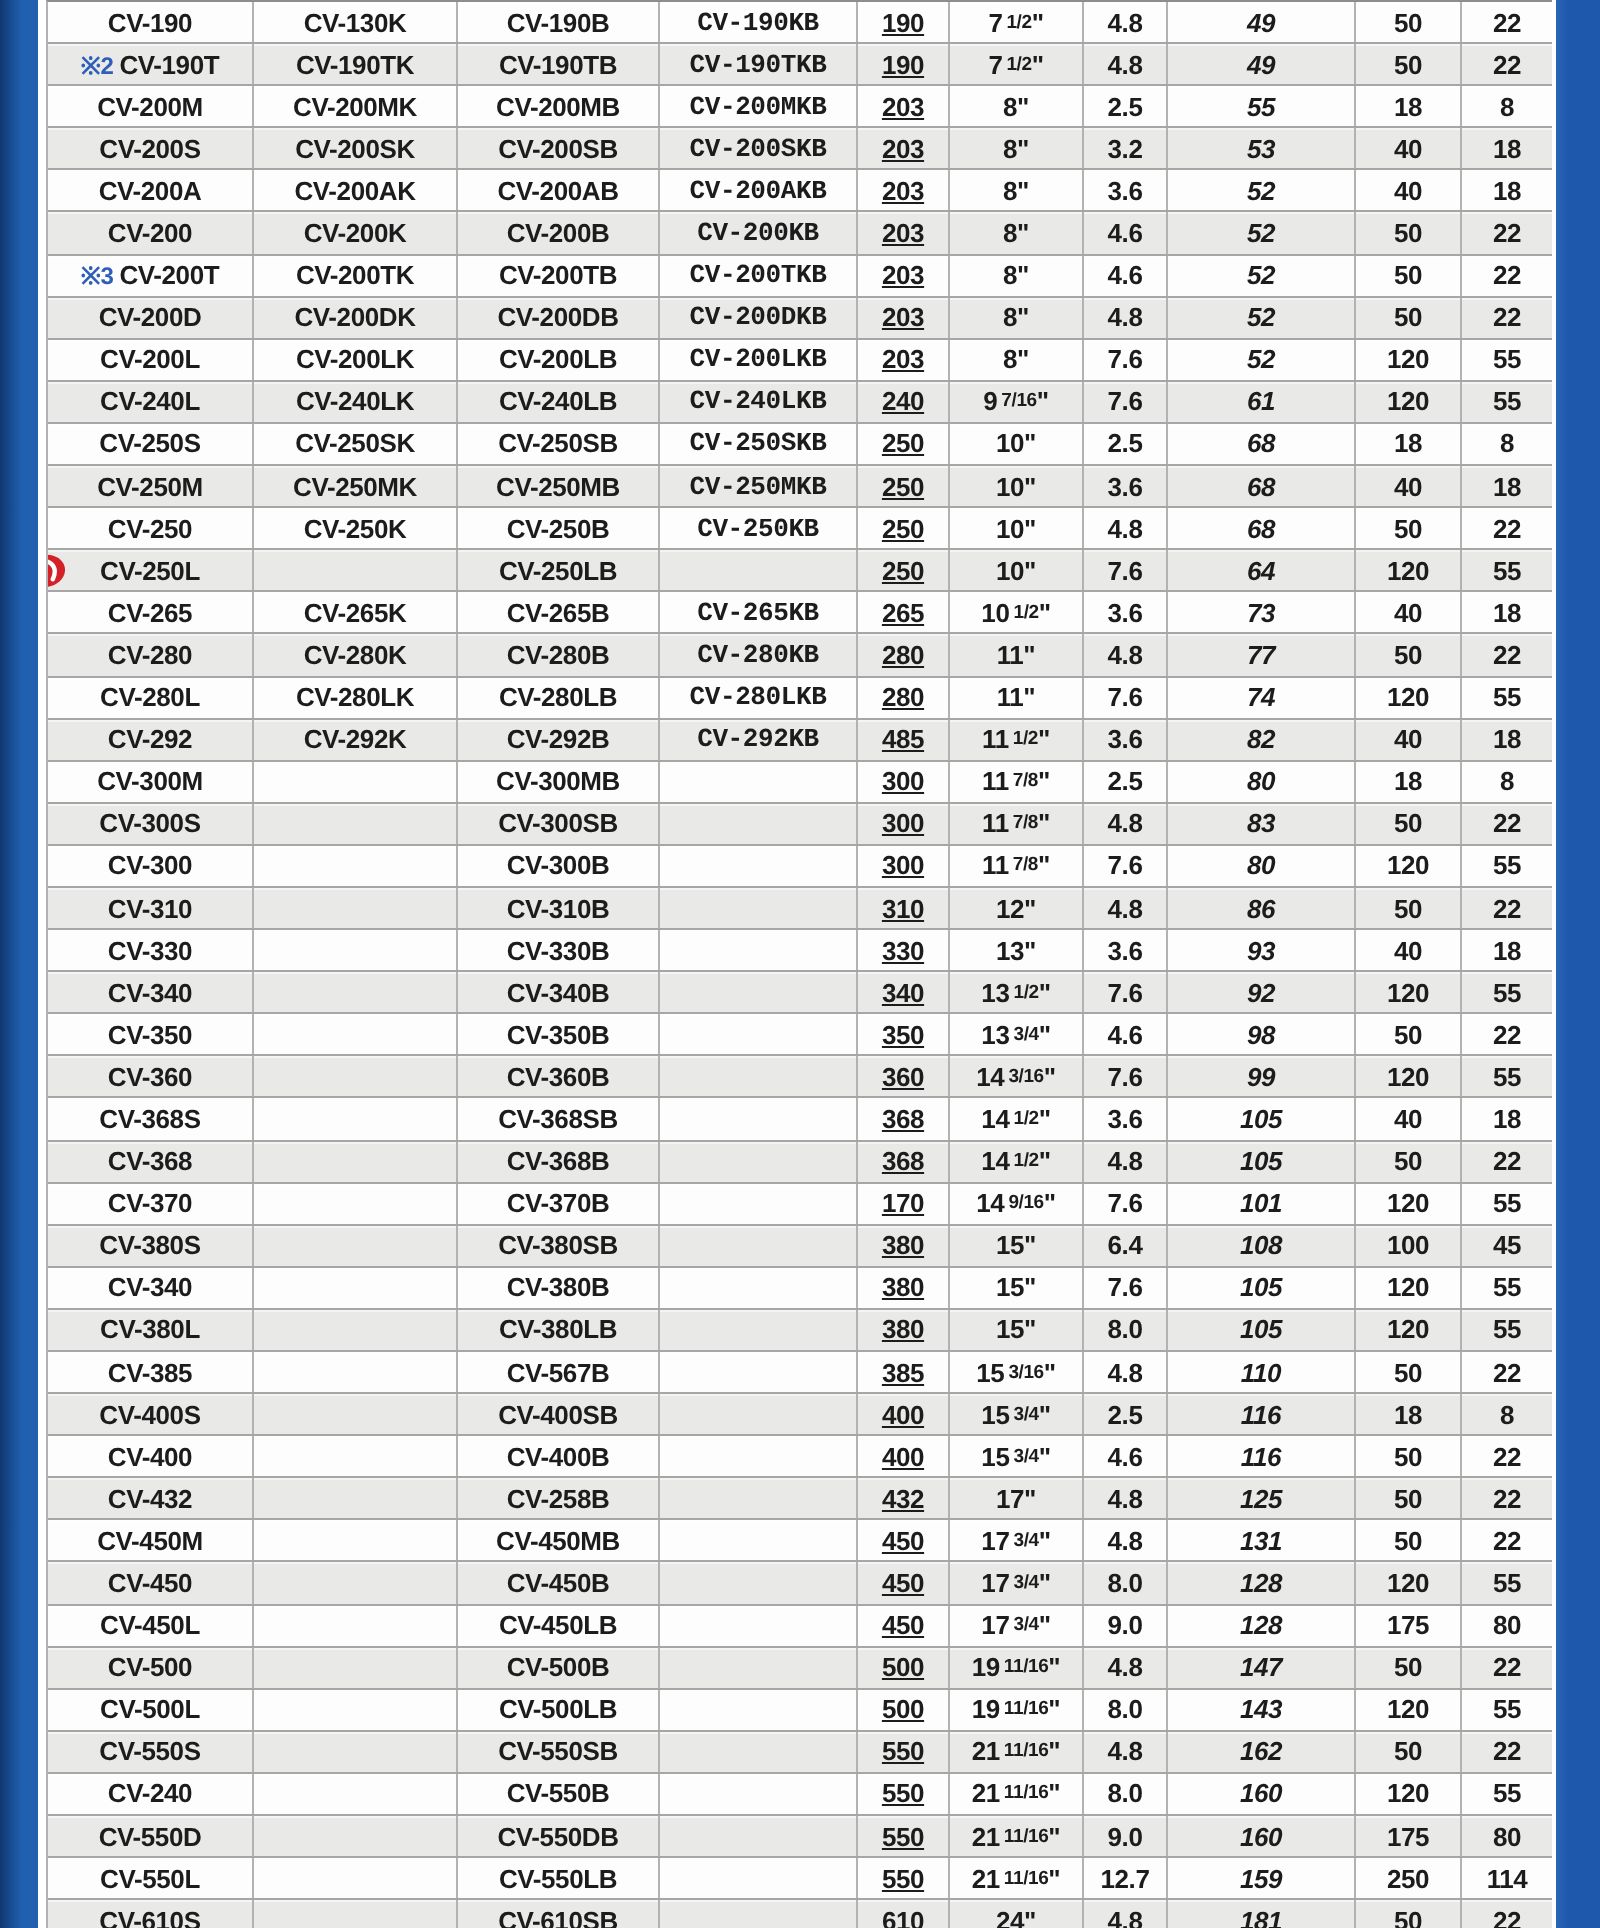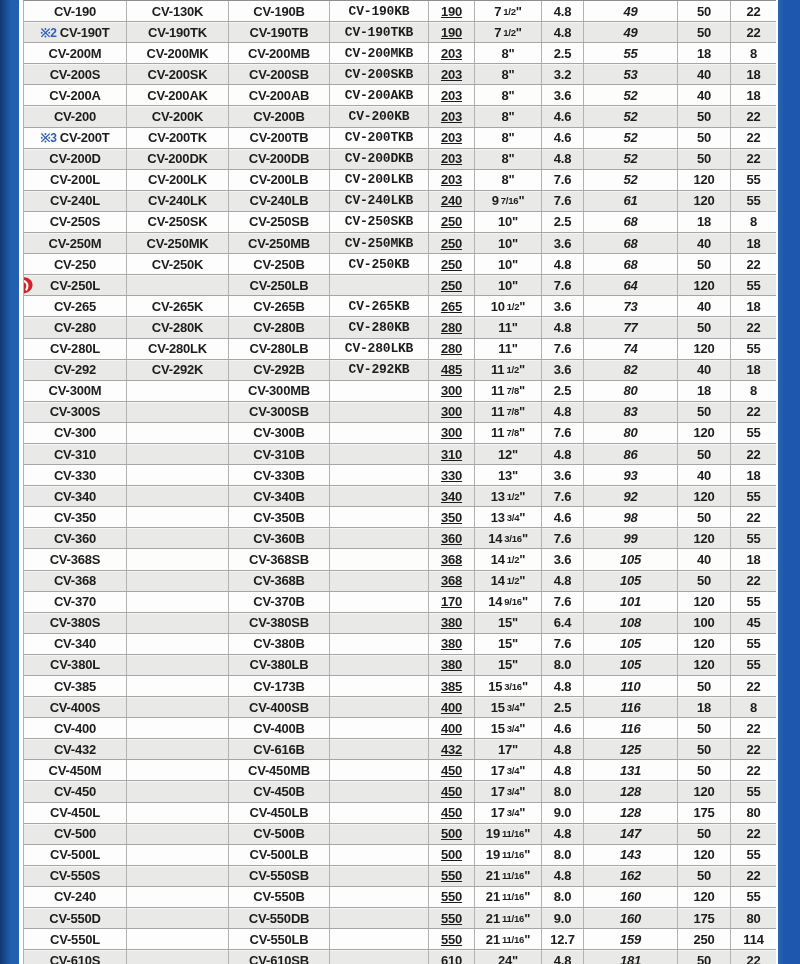--- a/index.html
+++ b/index.html
@@ -516,21 +516,21 @@
       <div class="cell c6">8.0</div>
       <div class="cell c7">105</div>
       <div class="cell c8">120</div>
       <div class="cell c9">55</div>
     </div>
     <div class="row">
       <div class="cell c0">
         <span>CV-385</span>
       </div>
       <div class="cell c1"></div>
-      <div class="cell c2">CV-173B</div>
+      <div class="cell c2">CV-567B</div>
       <div class="cell c3"></div>
       <div class="cell c4">385</div>
       <div class="cell c5">15<span class="frac">3/16</span>"</div>
       <div class="cell c6">4.8</div>
       <div class="cell c7">110</div>
       <div class="cell c8">50</div>
       <div class="cell c9">22</div>
     </div>
     <div class="row">
       <div class="cell c0">
@@ -558,21 +558,21 @@
       <div class="cell c6">4.6</div>
       <div class="cell c7">116</div>
       <div class="cell c8">50</div>
       <div class="cell c9">22</div>
     </div>
     <div class="row">
       <div class="cell c0">
         <span>CV-432</span>
       </div>
       <div class="cell c1"></div>
-      <div class="cell c2">CV-616B</div>
+      <div class="cell c2">CV-258B</div>
       <div class="cell c3"></div>
       <div class="cell c4">432</div>
       <div class="cell c5">17"</div>
       <div class="cell c6">4.8</div>
       <div class="cell c7">125</div>
       <div class="cell c8">50</div>
       <div class="cell c9">22</div>
     </div>
     <div class="row">
       <div class="cell c0">

